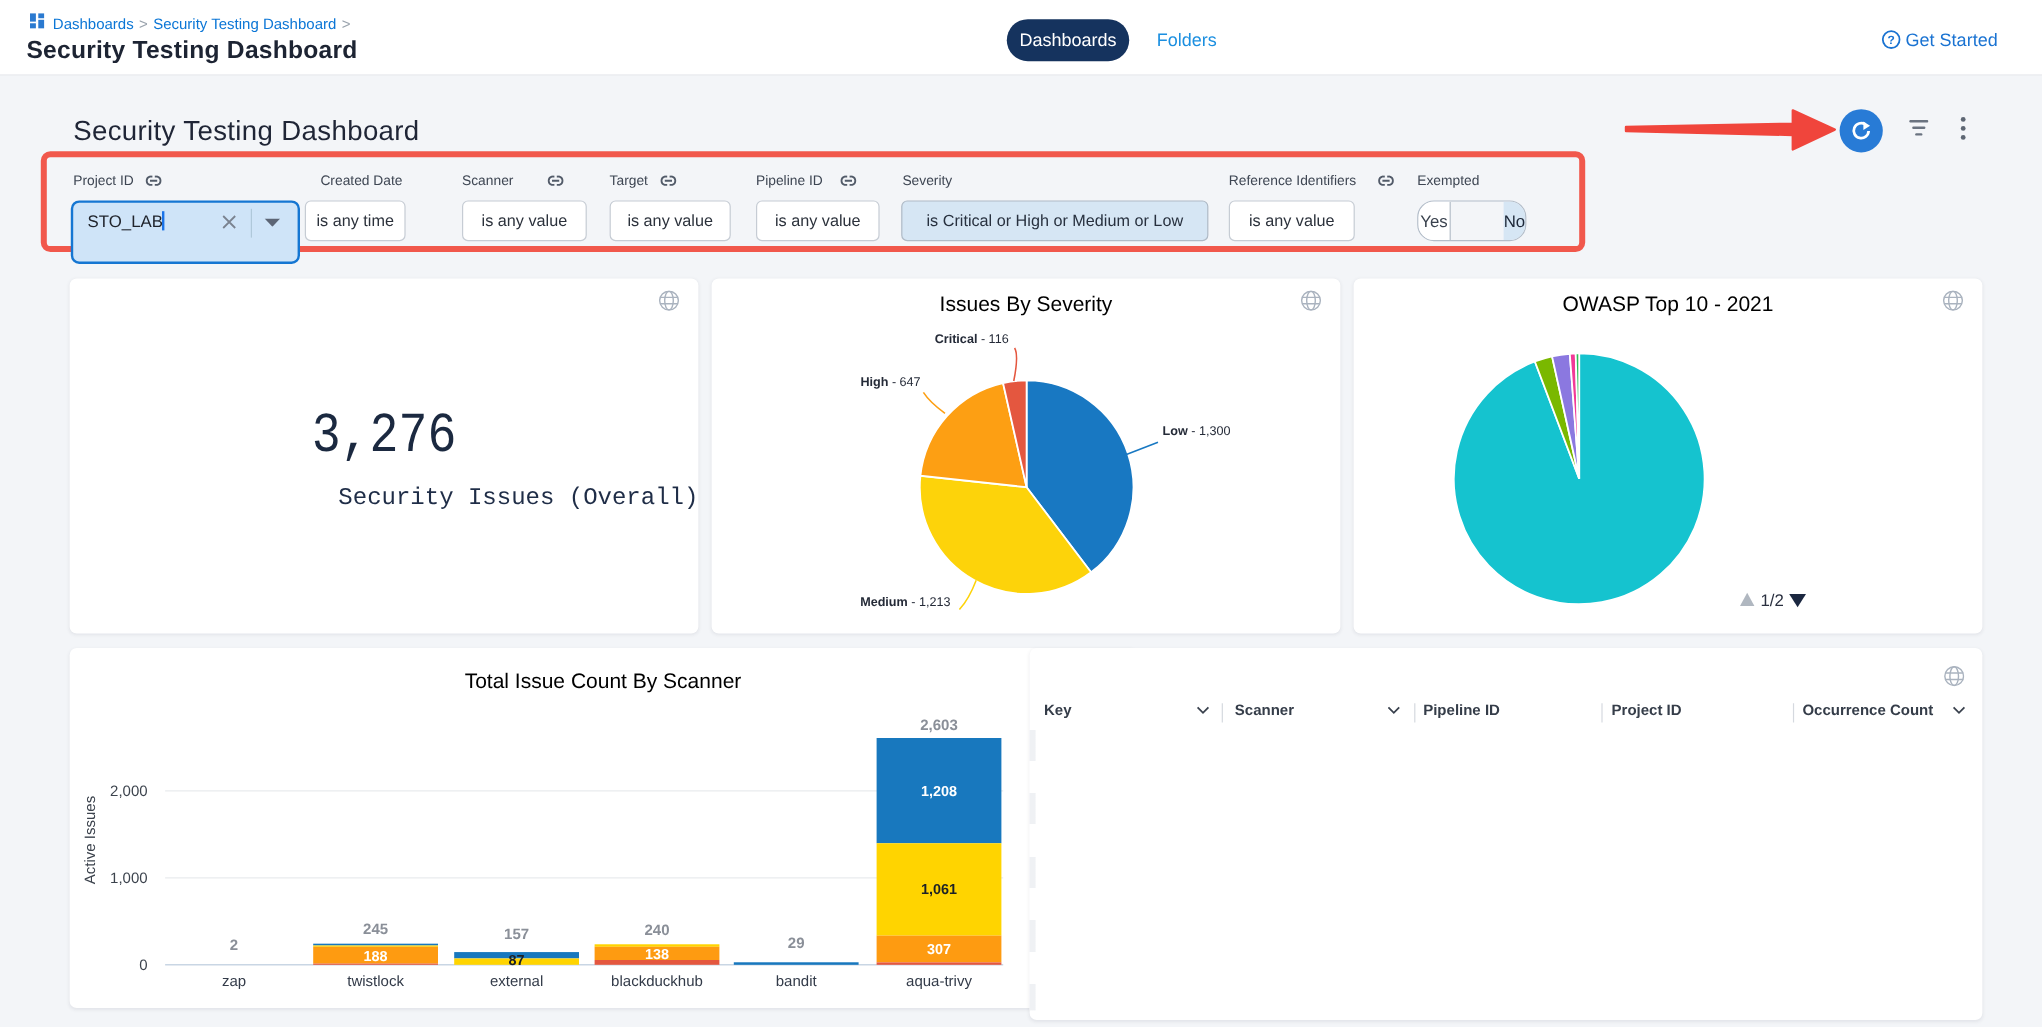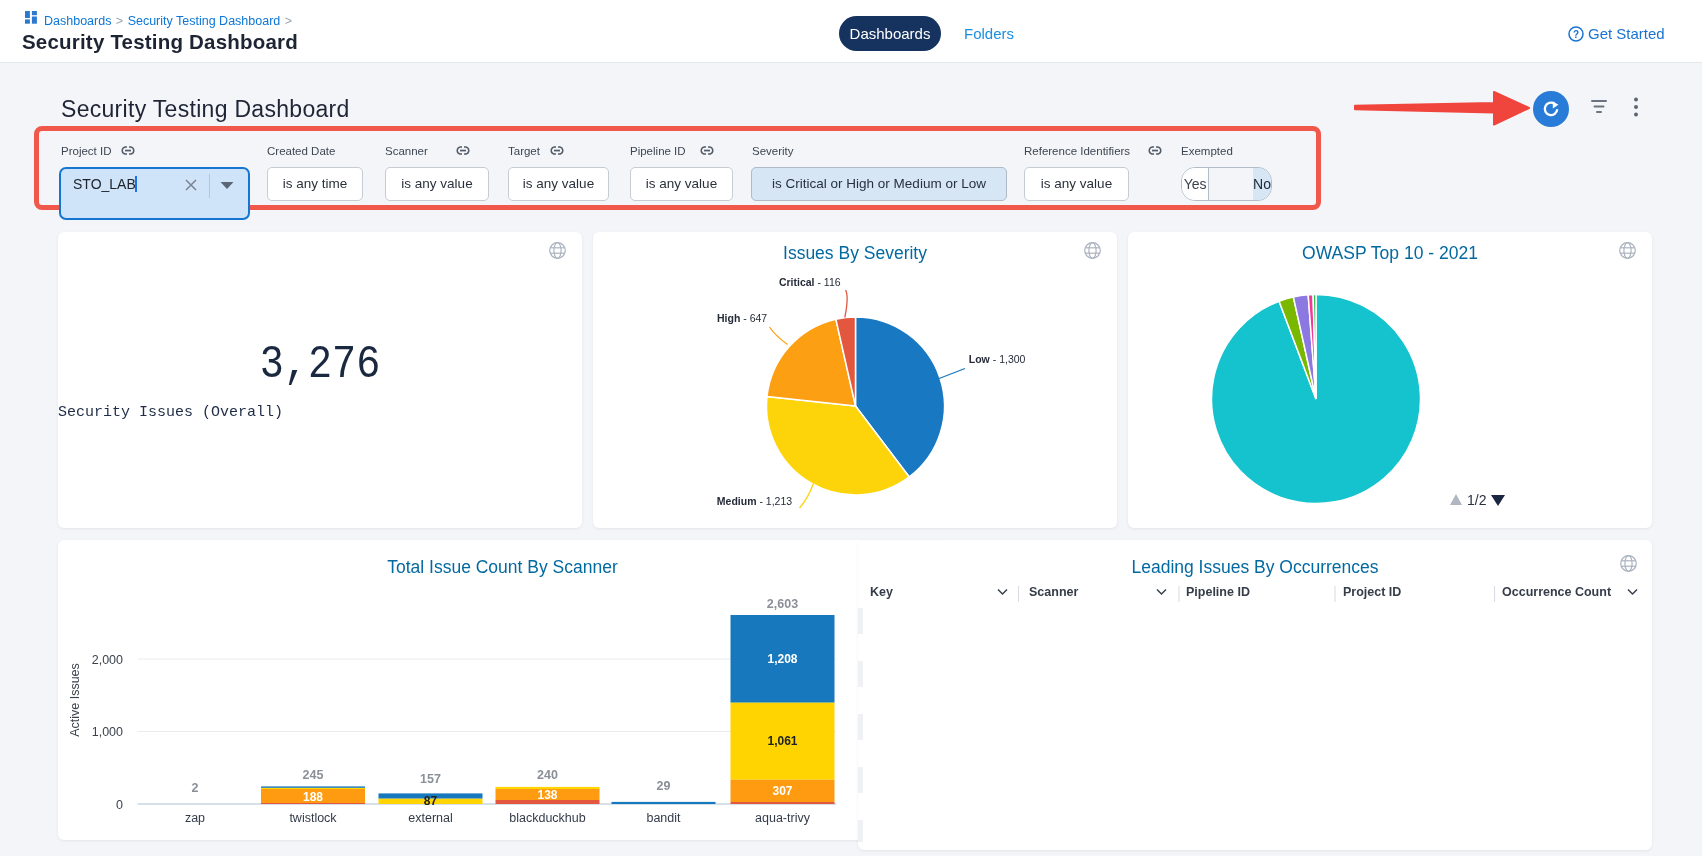--- a/index.html
+++ b/index.html
@@ -12,21 +12,21 @@
 #pill { position:absolute; left:839px; top:16px; width:102px; height:35px; border-radius:18px; background:#15335e; color:#fff; font-size:15px; text-align:center; line-height:35px; }
 #folders { position:absolute; left:964px; top:25px; font-size:15px; color:#1b8fe0; }
 #getstarted { position:absolute; left:1568px; top:25px; font-size:15px; color:#1a73d2; }
 #main-h2 { position:absolute; left:61px; top:96px; font-size:23px; font-weight:500; color:#1f2536; letter-spacing:0.3px; }
 #filterbox { position:absolute; left:34px; top:126px; width:1287px; height:84px; border:5px solid #f1584c; border-radius:8px; }
 .flabel { position:absolute; top:145px; font-size:11.5px; color:#3e4653; }
 .ffield { position:absolute; top:167px; height:34px; border:1px solid #c6ccd4; border-radius:5px; background:#fff; font-size:13.5px; color:#2b313b; text-align:center; line-height:32px; }
 .ffield.blue { background:#d6e6f4; border-color:#afbac6; color:#28313f;}
 .linkicon { position:absolute; top:146px; width:16px; height:9px; }
 .card { position:absolute; background:#fff; border-radius:6px; box-shadow:0 1px 3px rgba(40,41,61,0.08); }
-.ctitle { position:absolute; width:100%; text-align:center; top:11px; font-size:17.5px; font-weight:500; color:#0369a1; }
+.ctitle { position:absolute; width:100%; text-align:center; top:11px; font-size:17.5px; font-weight:500; color:#000000; }
 .globe { position:absolute; top:10px; }
 </style>
 </head>
 <body>
 <div id="header">
   <svg class="abs" style="left:25px;top:11px" width="12" height="13" viewBox="0 0 12 13">
     <rect x="0" y="0" width="4.9" height="7" fill="#2b7ad0"></rect>
     <rect x="6.9" y="0" width="5" height="4.2" fill="#2b7ad0"></rect>
     <rect x="0" y="8.4" width="4.9" height="4.3" fill="#2b7ad0"></rect>
     <rect x="6.9" y="5.5" width="5" height="7.2" fill="#2b7ad0"></rect>
@@ -76,21 +76,21 @@
   <span class="abs" style="left:74px;top:7px;width:2px;height:16px;background:#1a73e8;"></span>
   <svg class="abs" style="left:124px;top:10px" width="12" height="12" viewBox="0 0 12 12">
       <path d="M1 1 L11 11 M11 1 L1 11" stroke="#7b8390" stroke-width="1.5"></path>
     </svg>
   <span class="abs" style="left:148px;top:5px;width:1px;height:24px;background:#afc8da;"></span>
   <svg class="abs" style="left:159px;top:13px" width="14" height="7" viewBox="0 0 14 7">
       <polygon points="0.5,0 13.5,0 7,7" fill="#5c6575"></polygon>
     </svg>
 </div>
 <div class="flabel" style="left:267px">Created Date</div>
-<div class="ffield" style="left:267px;width:96px;">is any time</div>
+<div class="ffield" style="left:254px;width:84px;">is any time</div>
 <div class="flabel" style="left:385px">Scanner</div>
 <svg class="linkicon" style="left:455px" viewBox="0 0 16 9">
     <path d="M7 1.1 H4.8 A3.6 3.6 0 0 0 4.8 8 H7 M9 1.1 H11.2 A3.6 3.6 0 0 1 11.2 8 H9" fill="none" stroke="#525b69" stroke-width="1.5"></path>
     <line x1="5" y1="4.55" x2="11" y2="4.55" stroke="#525b69" stroke-width="1.7"></line>
   </svg>
 <div class="ffield" style="left:385px;width:104px;">is any value</div>
 <div class="flabel" style="left:508px">Target</div>
 <svg class="linkicon" style="left:549px" viewBox="0 0 16 9">
     <path d="M7 1.1 H4.8 A3.6 3.6 0 0 0 4.8 8 H7 M9 1.1 H11.2 A3.6 3.6 0 0 1 11.2 8 H9" fill="none" stroke="#525b69" stroke-width="1.5"></path>
     <line x1="5" y1="4.55" x2="11" y2="4.55" stroke="#525b69" stroke-width="1.7"></line>
@@ -119,21 +119,21 @@
 <div class="card" style="left:58px;top:232px;width:524px;height:296px;font-family:Liberation Mono, monospace;">
   <svg class="globe" style="right:16px" width="17" height="17" viewBox="0 0 17 17">
     <g fill="none" stroke="#aab3bf" stroke-width="1.2">
       <circle cx="8.5" cy="8.5" r="7.8"></circle>
       <ellipse cx="8.5" cy="8.5" rx="3.6" ry="7.8"></ellipse>
       <line x1="1" y1="5.8" x2="16" y2="5.8"></line>
       <line x1="1" y1="11.2" x2="16" y2="11.2"></line>
     </g>
   </svg>
   <div class="abs" style="top:106px;width:100%;text-align:center;font-size:47px;color:#1b2940;transform:scaleX(0.855);">3,276</div>
-  <div class="abs" style="top:172px;width:100%;text-align:left;font-size:15px;color:#1f2d47;">Security Issues (Overall)</div>
+  <div class="abs" style="top:172px;width:100%;text-align:right;font-size:20px;color:#1f2d47;">Security Issues (Overall)</div>
 </div>
 
 <div class="card" style="left:593px;top:232px;width:524px;height:296px;">
   <div class="ctitle">Issues By Severity</div>
   <svg class="globe" style="right:16px" width="17" height="17" viewBox="0 0 17 17">
     <g fill="none" stroke="#aab3bf" stroke-width="1.2">
       <circle cx="8.5" cy="8.5" r="7.8"></circle>
       <ellipse cx="8.5" cy="8.5" rx="3.6" ry="7.8"></ellipse>
       <line x1="1" y1="5.8" x2="16" y2="5.8"></line>
       <line x1="1" y1="11.2" x2="16" y2="11.2"></line>
@@ -226,21 +226,20 @@
       <text x="137" y="282" font-size="12.5" fill="#333b49" text-anchor="middle">zap</text>
       <text x="255" y="282" font-size="12.5" fill="#333b49" text-anchor="middle">twistlock</text>
       <text x="372.5" y="282" font-size="12.5" fill="#333b49" text-anchor="middle">external</text>
       <text x="489.5" y="282" font-size="12.5" fill="#333b49" text-anchor="middle">blackduckhub</text>
       <text x="605.5" y="282" font-size="12.5" fill="#333b49" text-anchor="middle">bandit</text>
       <text x="724.5" y="282" font-size="12.5" fill="#333b49" text-anchor="middle">aqua-trivy</text>
     </svg>
 </div>
 
 <div class="card" style="left:858px;top:540px;width:794px;height:310px;">
-  <div class="ctitle" style="top:17px">Leading Issues By Occurrences</div>
   <svg class="globe" style="right:15px;top:15px" width="17" height="17" viewBox="0 0 17 17">
     <g fill="none" stroke="#aab3bf" stroke-width="1.2">
       <circle cx="8.5" cy="8.5" r="7.8"></circle>
       <ellipse cx="8.5" cy="8.5" rx="3.6" ry="7.8"></ellipse>
       <line x1="1" y1="5.8" x2="16" y2="5.8"></line>
       <line x1="1" y1="11.2" x2="16" y2="11.2"></line>
     </g>
   </svg>
   <svg class="abs" style="left:0;top:0" width="794" height="310" viewBox="0 0 794 310" id="tablehead">
       <text x="12" y="56" font-size="12.5" font-weight="bold" fill="#353d49">Key</text>

